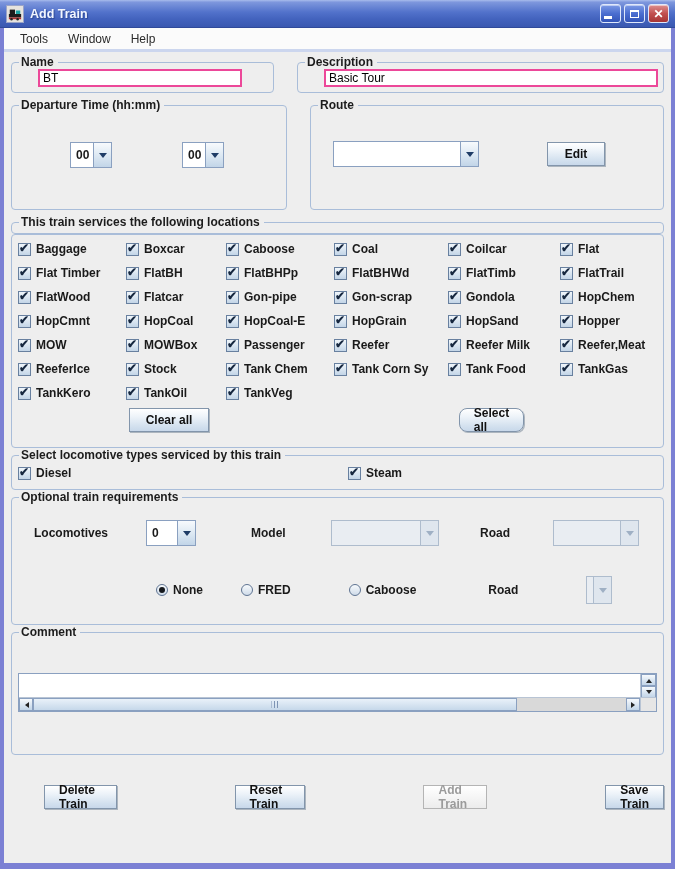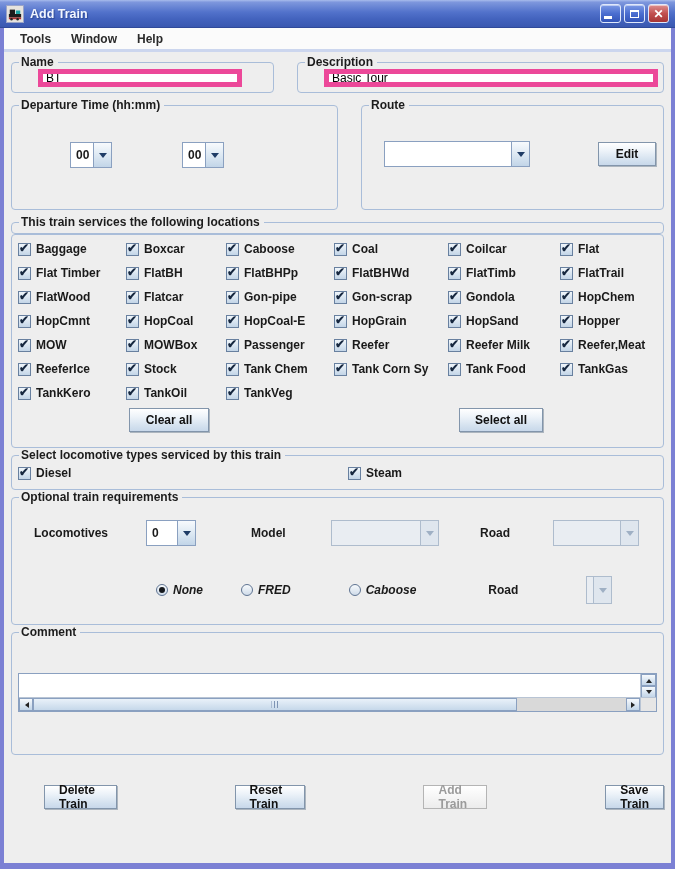--- a/index.html
+++ b/index.html
@@ -36,37 +36,37 @@
   .framebody{
     flex:1; display:flex; flex-direction:column; overflow:hidden;
     border:1px solid #5a5fae;
     border-left:4px solid #7b80d4; border-right:4px solid #7b80d4; border-bottom:6px solid #7b80d4;
     border-top:none; background:#eeeeee;
   }
   .menubar{
     height:24px; flex:none; background:#fbfbfb; display:flex; align-items:center;
     padding-left:6px; border-bottom:3px solid #ccd6ee;
   }
-  .menu-item{ padding:2px 10px; font-weight:bold; color:#2b2b2b; }
+  .menu-item{ padding:2px 10px; font-weight:normal; color:#2b2b2b; }
 
   .content{ flex:1; padding:3px 7px 0 7px; display:flex; flex-direction:column; }
 
   
   fieldset.grp{
     border:1px solid #a9bdd9; border-radius:4px; margin:0; padding:0 6px 2px 6px;
     min-inline-size:0;
   }
   fieldset.grp legend{ font-weight:bold; color:#1c1c1c; padding:0 4px 0 2px; margin-left:1px; }
 
   .row{ display:flex; gap:23px; }
   .mb3{margin-bottom:3px} .mb4{margin-bottom:4px} .mb5{margin-bottom:5px} .mb6{margin-bottom:6px}
 
   
   .tf{
-    border:5px solid #ec4899; background:#fff; height:18px; font-family:"Liberation Sans",sans-serif;
+    border:2px solid #ec4899; background:#fff; height:18px; font-family:"Liberation Sans",sans-serif;
     font-size:12px; padding:0 3px; outline:none;
   }
 
   .grp-name{ width:263px; height:38px; flex:none; }
   .grp-desc{ flex:1; height:38px; }
   .grp-name .tf{ width:204px; margin-left:20px; }
   .grp-desc .tf{ width:334px; margin-left:20px; }
 
   
   .combo{ display:inline-flex; height:26px; border:1px solid #8aa0c0; background:#fff; align-items:stretch; }
@@ -84,21 +84,21 @@
   .btn{
     display:inline-flex; align-items:center; justify-content:center;
     font-family:"Liberation Sans",sans-serif; font-weight:bold; font-size:12px; color:#111;
     background:linear-gradient(180deg,#ffffff 0%,#edf3f9 35%,#d2e0ee 80%,#c8d8ea 100%);
     border:1px solid #8295ab; box-shadow:1px 1px 0 rgba(90,110,130,.45);
     height:24px; padding:0 14px; cursor:default;
   }
   .btn.disabled{ color:#9b9b9b; background:linear-gradient(180deg,#ffffff,#ececec); border-color:#b4b4b4; box-shadow:none; }
 
   
-  .grp-depart{ width:327px; height:112px; flex:none; }
+  .grp-depart{ width:276px; height:112px; flex:none; }
   .grp-route{ flex:1; height:112px; }
   .depart-inner{ display:flex; margin-top:30px; }
   .combo-hh,.combo-mm{ width:42px; }
   .combo-hh{ margin-left:52px; } .combo-mm{ margin-left:70px; }
   .route-inner{ display:flex; margin-top:29px; align-items:center; }
   .combo-route{ width:146px; margin-left:16px; }
   .btn-edit{ margin-left:68px; width:58px; }
 
   
   .grp-locations{ height:19px; }
@@ -114,21 +114,21 @@
     width:13px; height:13px; flex:none; position:relative;
     border:1px solid #68809f; background:linear-gradient(180deg,#f0f6fb 0%,#c3d5e7 100%);
   }
   .cbox.checked::after{
     content:"\2714"; position:absolute; left:0px; top:-3px;
     font-size:12px; font-weight:bold; color:#16273f;
   }
   .cb-label{ font-weight:bold; color:#1a1a1a; }
   .carbuttons{ display:flex; margin-top:3px; }
   .btn-clearall{ margin-left:111px; width:80px; }
-  .btn-selectall{ margin-left:250px; width:84px; }
+  .btn-selectall{ margin-left:250px; width:65px;border-radius:8px; }
 
   
   .grp-loco{ height:42px; }
   .locogrid{ display:grid; grid-template-columns:330px 1fr; align-items:center; height:20px; margin-top:1px; }
 
   
   .grp-req{ height:135px; }
   .req-row1{ display:flex; align-items:center; margin-top:16px; }
   .req-label{ font-weight:bold; }
   .lbl-locos{ margin-left:16px; width:75px; }
@@ -140,21 +140,21 @@
   .req-row2{ display:flex; align-items:center; margin-top:30px; }
   .radios{ display:flex; margin-left:138px; }
   .rb{ display:flex; align-items:center; gap:5px; white-space:nowrap; }
   .rb+.rb{ margin-left:38px; }
   .rb:nth-child(3){ margin-left:58px; }
   .rcirc{
     width:12px; height:12px; border-radius:50%; flex:none; position:relative;
     border:1px solid #5f7492; background:linear-gradient(180deg,#f7fafc,#cfdbe9);
   }
   .rcirc.selected::after{ content:""; position:absolute; inset:2px; border-radius:50%; background:#15181c; }
-  .rb-label{ font-weight:bold;font-style:italic; }
+  .rb-label{ font-weight:bold; }
   .lbl-road2{ margin-left:72px; }
   .combo-mini{ width:26px; height:28px; margin-left:68px; }
   .combo-mini .combo-val{ padding:0; }
 
   
   .grp-comment{ height:130px; }
   .scrollpane{
     margin-top:34px; border:1px solid #8aa0c0; background:#fff;
     display:grid; grid-template-columns:1fr 16px; grid-template-rows:23px 14px;
   }

